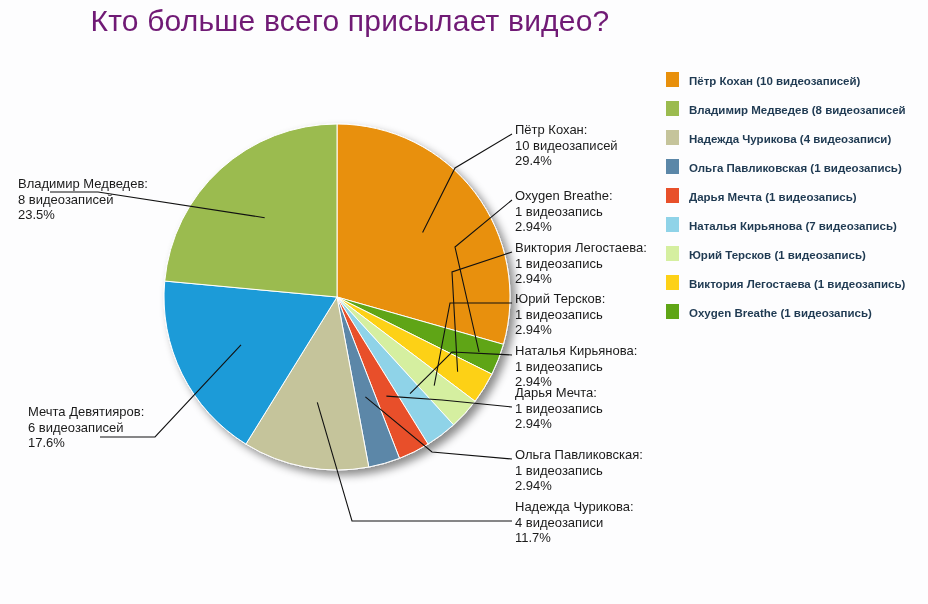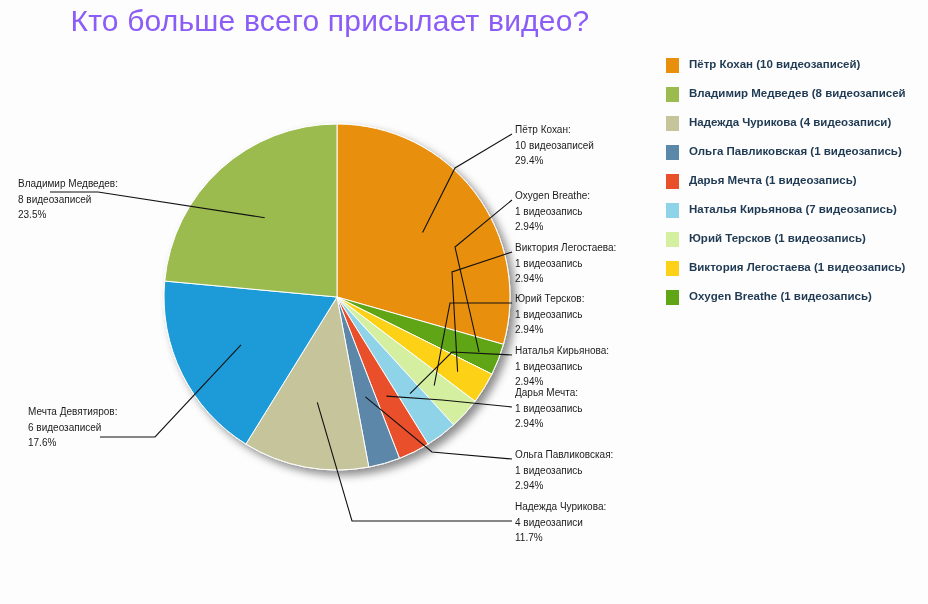--- a/index.html
+++ b/index.html
@@ -17,43 +17,44 @@
   }
 
   #chart-title {
     position: absolute;
     left: 0;
     top: 4px;
     width: 660px;
     text-align: center;
     font-size: 30px;
     font-weight: 400;
-    color: #8b5cf6;
+    color: #701a75;
     letter-spacing: 0.2px;
     white-space: nowrap;
+    padding-left: 20px;
   }
 
   #pie-area {
     position: absolute;
     left: 0;
     top: 0;
     width: 660px;
     height: 604px;
   }
 
   #pie-svg {
     position: absolute;
     left: 0;
     top: 0;
   }
 
   
   .callout {
     position: absolute;
-    font-size: 10px;
+    font-size: 13px;
     line-height: 15.5px;
     color: #1b1b1b;
     white-space: nowrap;
   }
   .callout .ln { display: block; }
 
   #callout-petr      { left: 515px; top: 122px; }
   #callout-oxygen    { left: 515px; top: 188px; }
   #callout-viktoria  { left: 515px; top: 240px; }
   #callout-yuri      { left: 515px; top: 291px; }
@@ -66,21 +67,21 @@
 
   
   #legend {
     position: absolute;
     left: 666px;
     top: 58px;
     width: 262px;
   }
   .legend-row {
     display: flex;
-    align-items: flex-start;
+    align-items: flex-end;
     height: 29px;
   }
   .legend-swatch {
     width: 13px;
     height: 15px;
     flex: 0 0 13px;
     margin-right: 10px;
   }
   .legend-label {
     font-size: 11.5px;

